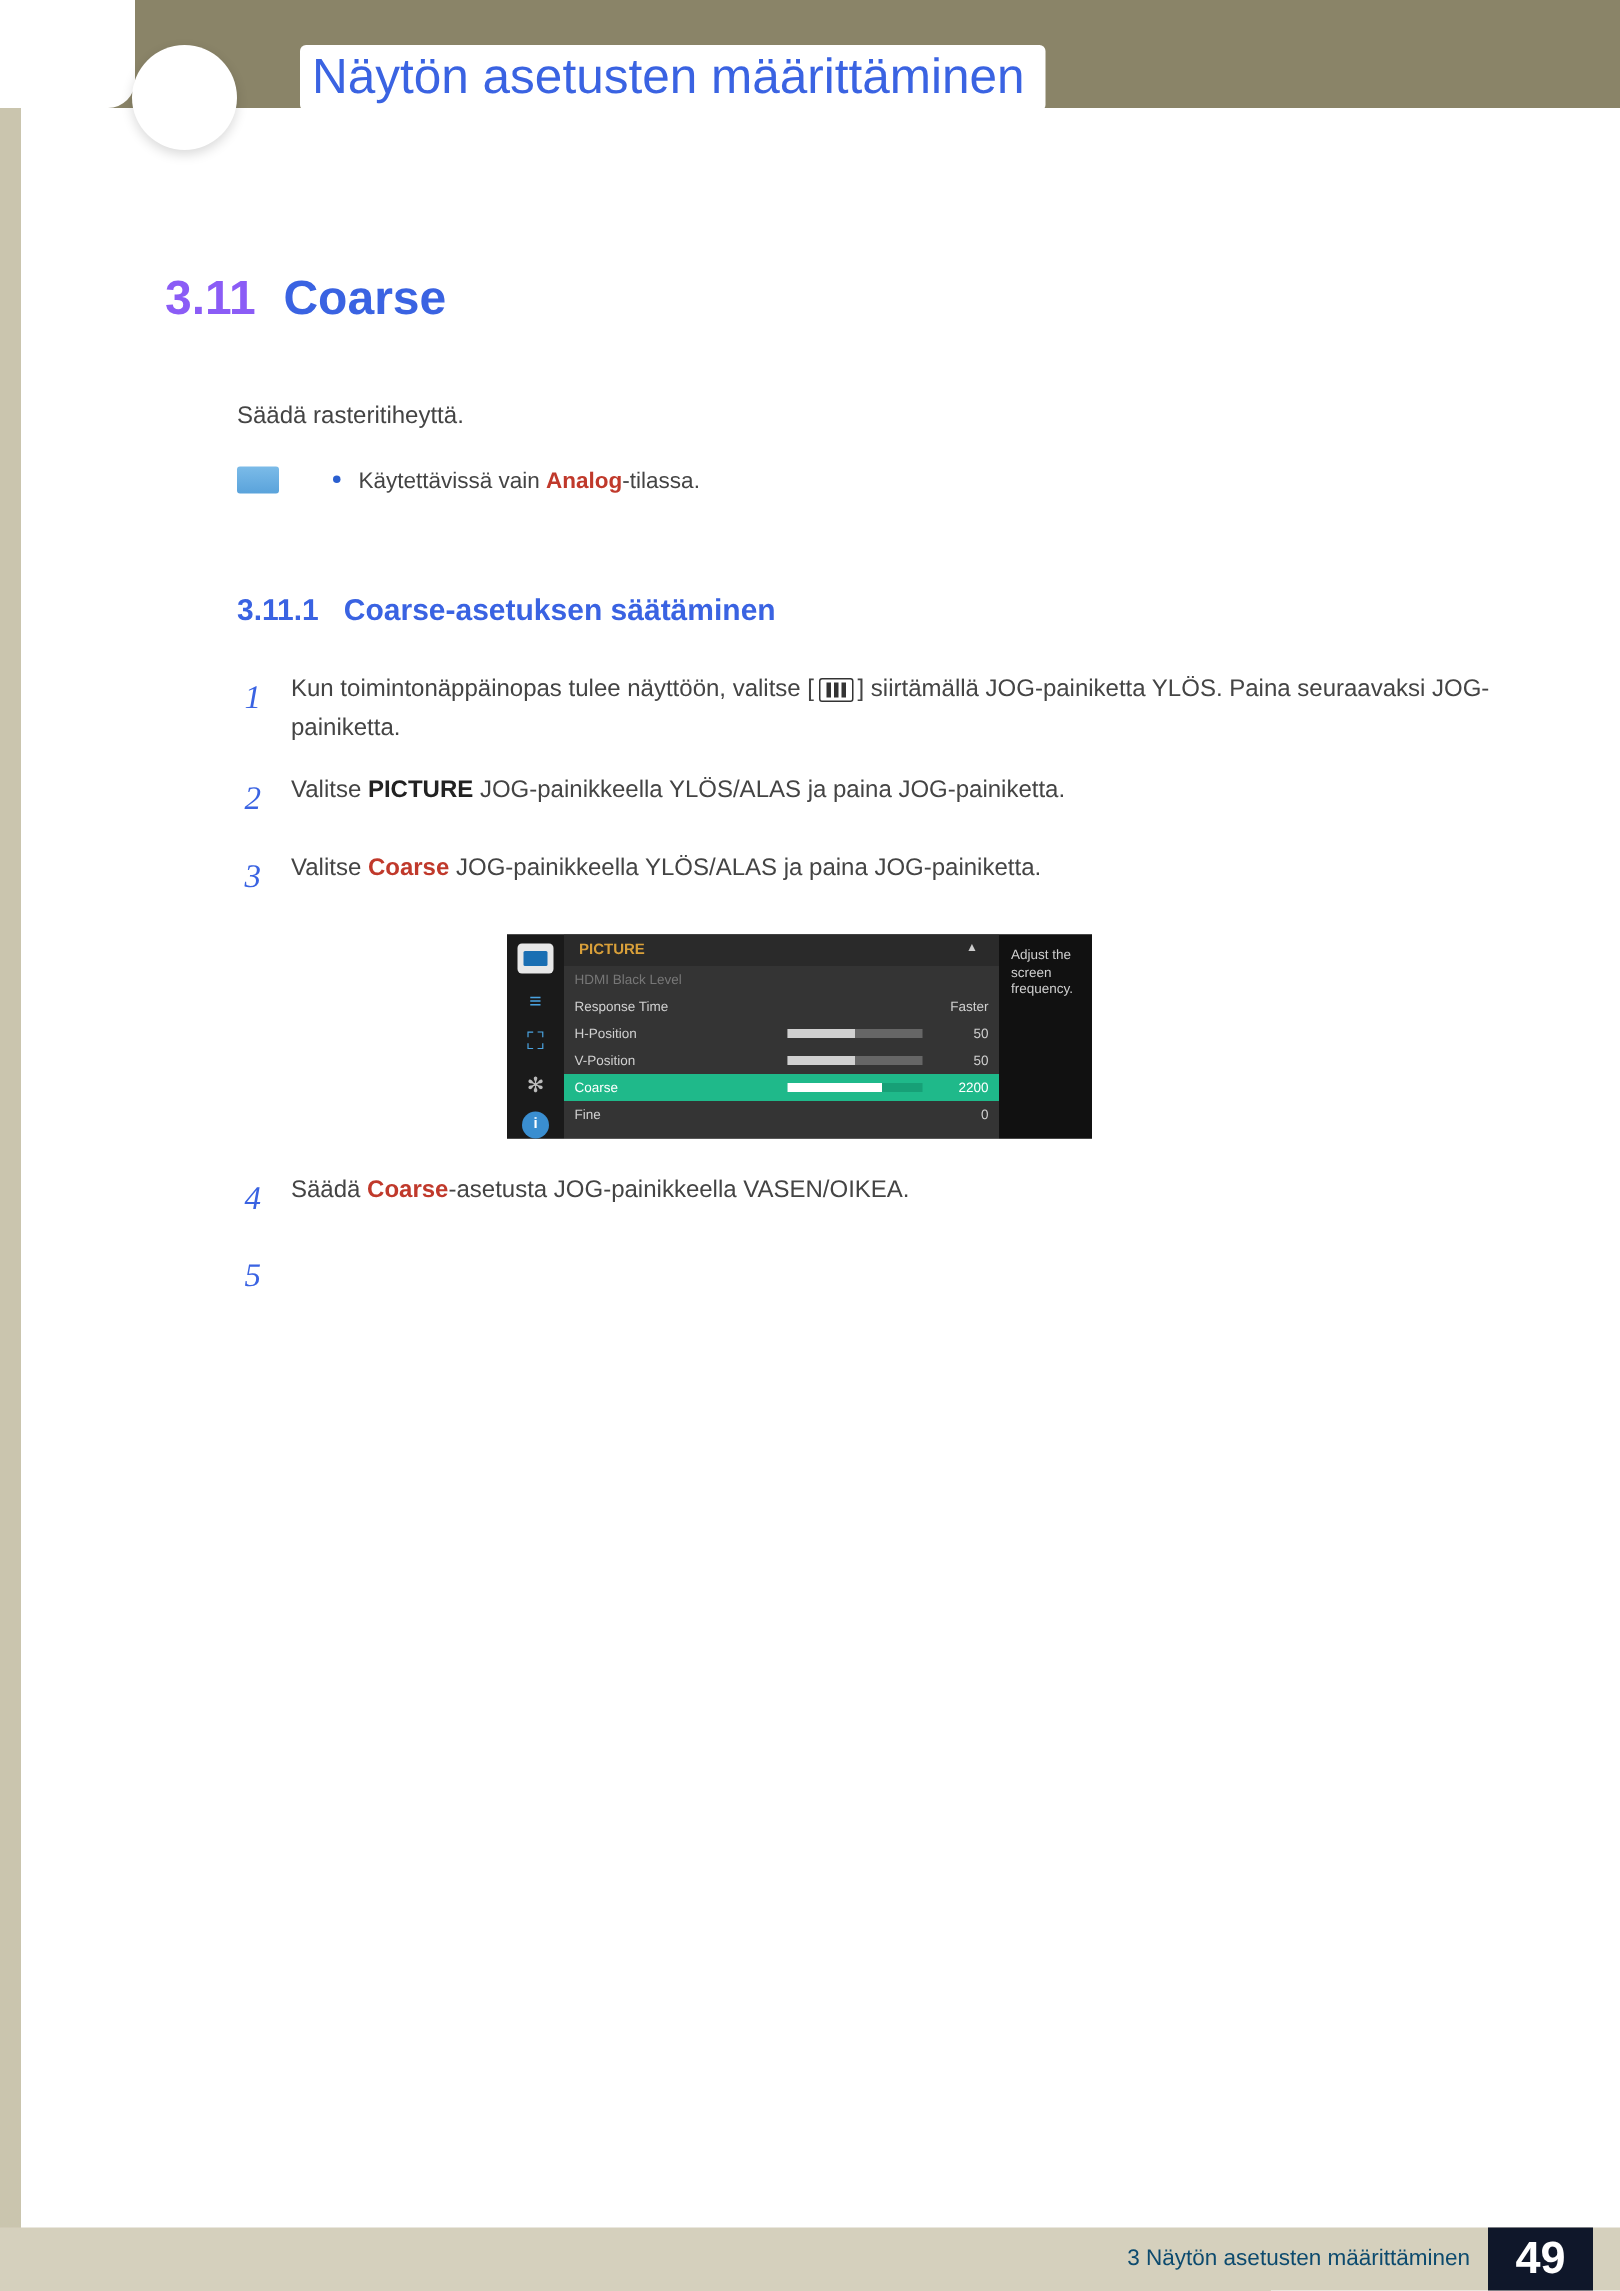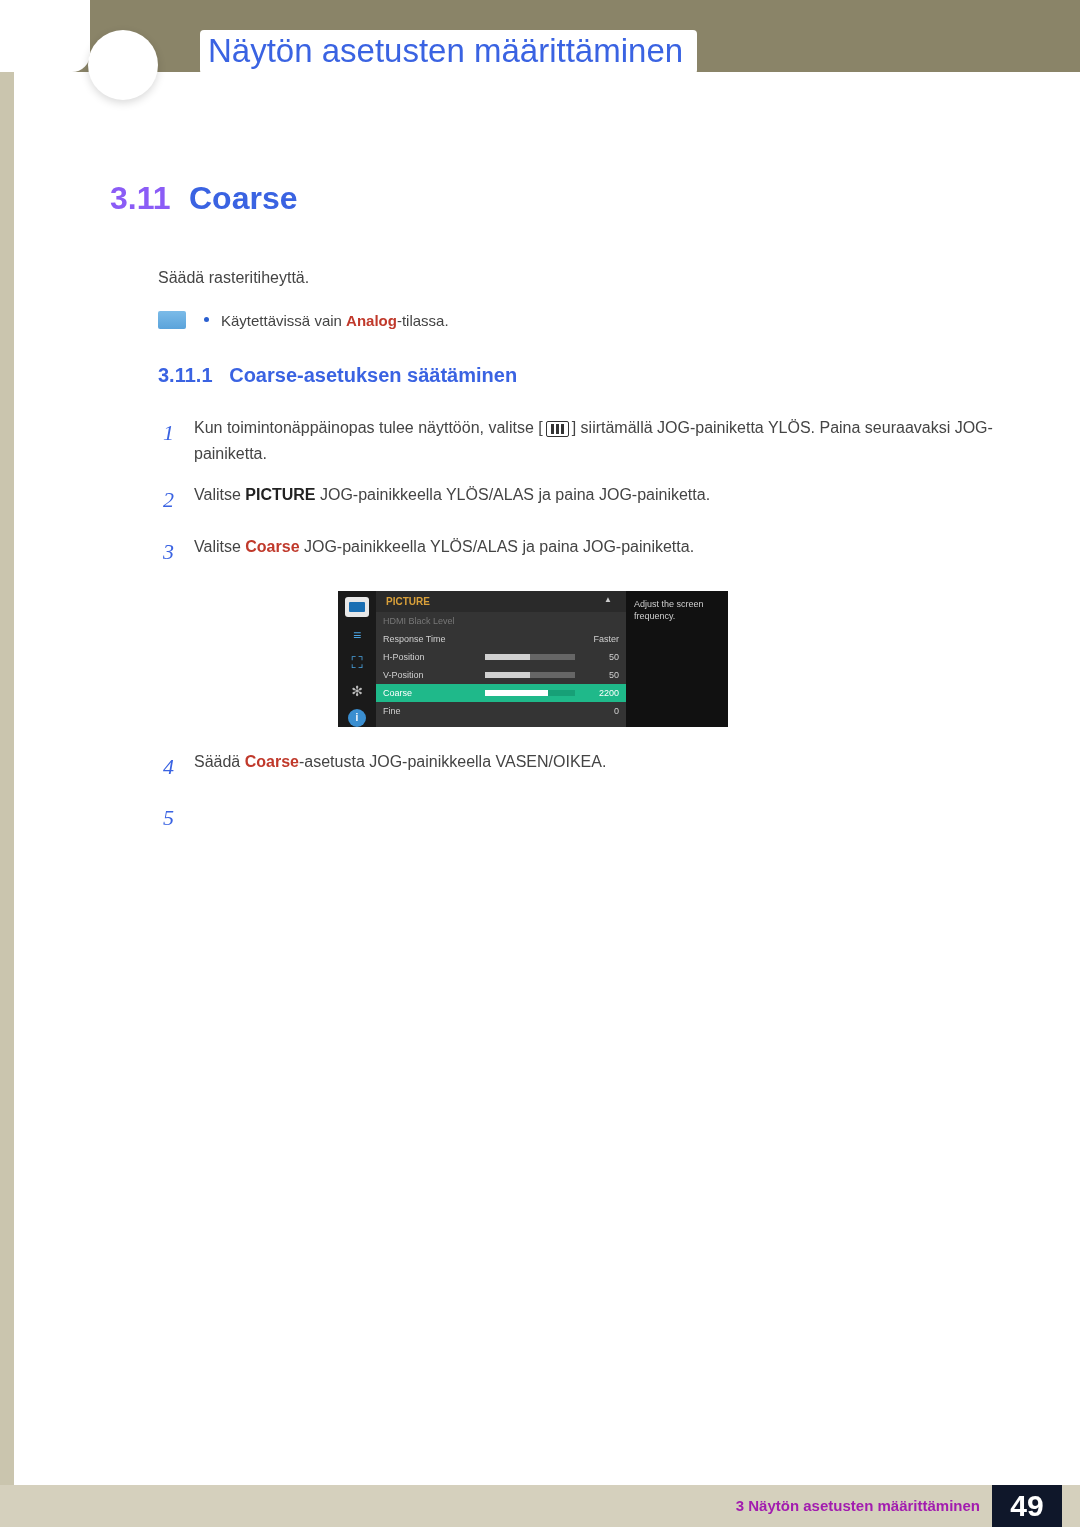--- a/index.html
+++ b/index.html
@@ -52,31 +52,31 @@
   .intro {
     margin-top: 52px;
     margin-left: 48px;
     font-size: 16px;
     color: #444;
   }
   .note-block {
     margin-top: 22px;
     margin-left: 48px;
     display: flex;
-    gap: 18px;
+    gap: 36px;
   }
   .note-icon {
     width: 28px; height: 18px; background: linear-gradient(#7bbbe8,#5aa3db); border-radius:2px; flex:0 0 28px; margin-top:2px;
   }
   .note-list { font-size: 15px; color:#444; }
   .note-list .row { display:flex; gap:12px; margin-bottom:12px; line-height:1.55; }
   .dblue { width:5px; height:5px; border-radius:50%; background:#2a5fd0; flex:0 0 5px; margin-top:8px; }
   .analog { color:#c0392b; font-weight:bold; }
   .subsec {
-    margin-top: 20px;
+    margin-top: 52px;
     margin-left: 48px;
   }
   .subsec-head { color:#3a63e2; font-size:20px; font-weight:bold; }
   .steps { margin-top: 28px; }
   .step { display:flex; gap:20px; margin-bottom:16px; font-size:16px; line-height:1.6; color:#444; }
   .step .n { color:#3a63e2; font-style:italic; font-size:22px; font-family:Georgia,serif; width:16px; flex:0 0 16px; text-align:right; }
   .pic-bold { font-weight:bold; color:#222; }
   .coarse-orange { color:#c0392b; font-weight:bold; }
   .menu-glyph {
     display:inline-block; border:1.5px solid #333; padding:2px 3px; border-radius:2px; line-height:0; vertical-align:middle; margin:0 3px;
@@ -105,27 +105,27 @@
   .osd-title .arrow { position:absolute; right:14px; top:4px; color:#ccc; font-size:8px; }
   .osd-row { display:flex; align-items:center; padding:3px 7px; height:18px; font-size:9px;justify-content:center; }
   .osd-row .lbl { flex:1; }
   .osd-row .bar { width:90px; height:6px; background:#666; position:relative; margin-right:8px; }
   .osd-row .bar .fill { position:absolute; left:0; top:0; bottom:0; background:#d0d0d0; }
   .osd-row .val { width:36px; text-align:right; }
   .osd-row.dim { color:#777; }
   .osd-row.sel { background:#1fb98a; color:#fff; }
   .osd-row.sel .bar { background:#17a077; }
   .osd-row.sel .bar .fill { background:#fff; }
-  .osd-help { width:102px; background:#111; padding:8px; font-size:9px; color:#cfcfcf; line-height:1.3; }
+  .osd-help { width:62px; background:#111; padding:8px; font-size:9px; color:#cfcfcf; line-height:1.3; }
 
   .footer {
     position:absolute; left:0; right:0; bottom:0; height:42px;
     background:#d5d0bd;
   }
-  .footer .txt { position:absolute; right:100px; top:12px; font-size:15px; font-weight:bold; color:#a21caf; }
+  .footer .txt { position:absolute; right:100px; top:12px; font-size:15px; font-weight:normal; color:#0c4a6e; }
   .footer .pg { position:absolute; right:18px; top:0; bottom:0; width:70px; background:#0f172a; color:#fff; font-size:30px; font-weight:bold; display:flex; align-items:center; justify-content:center; }
 </style>
 </head>
 <body>
 
 <div class="left-edge"></div>
 <div class="header-band">
   <div class="cut"></div>
   <div class="circle"></div>
 </div>

